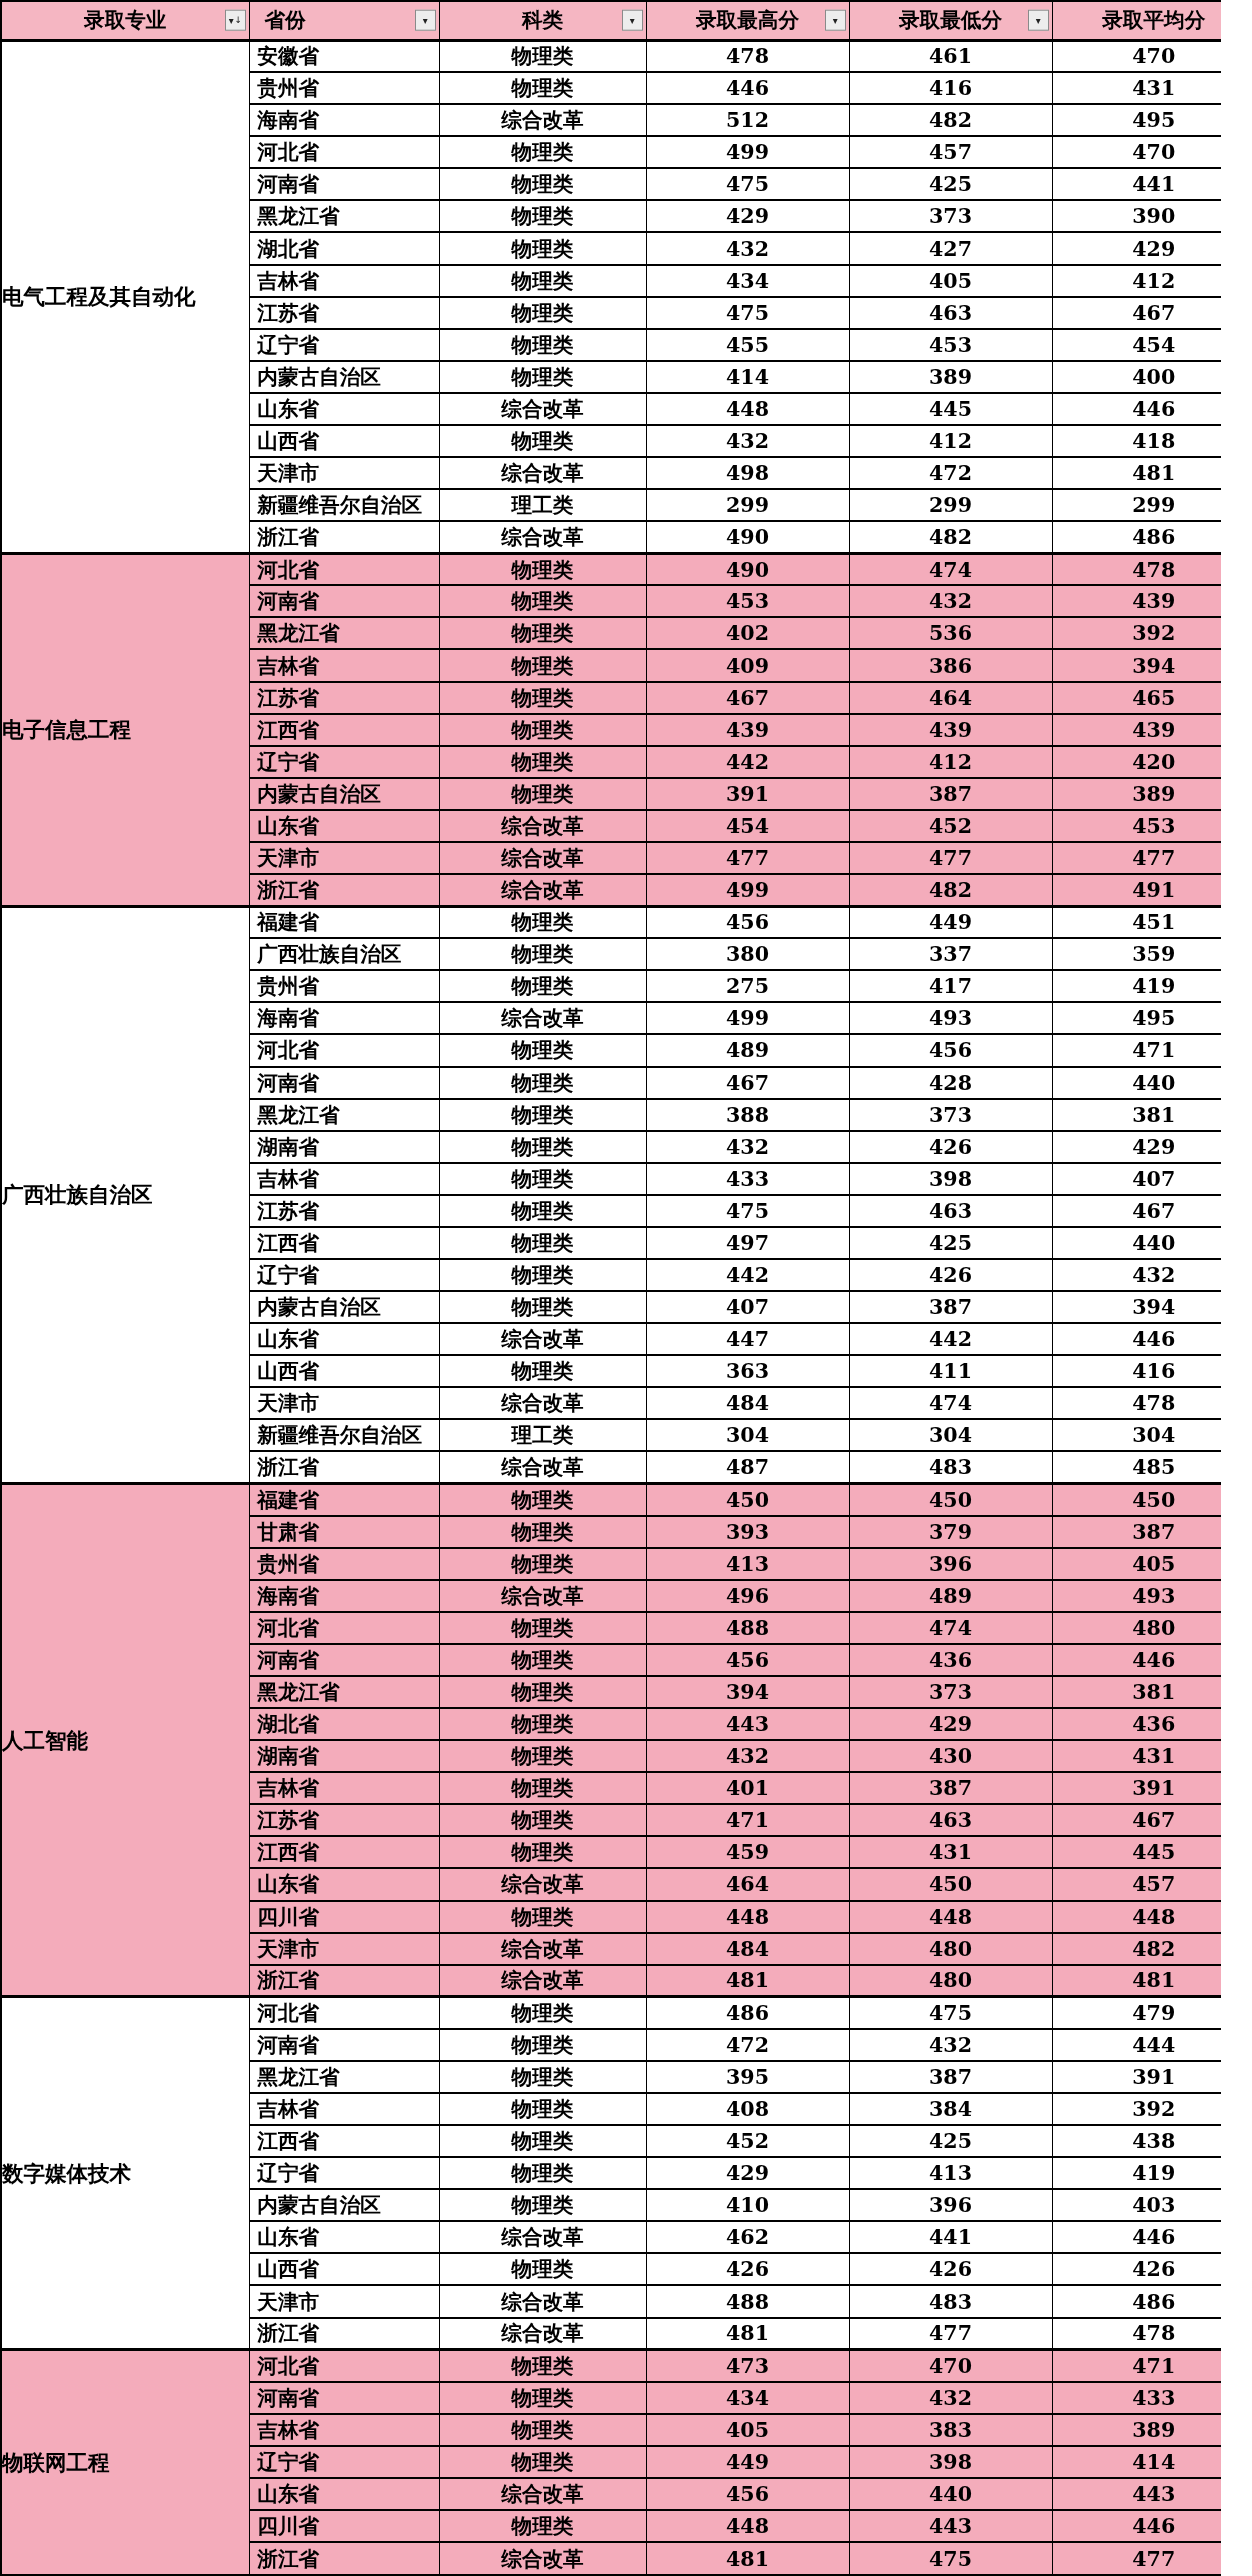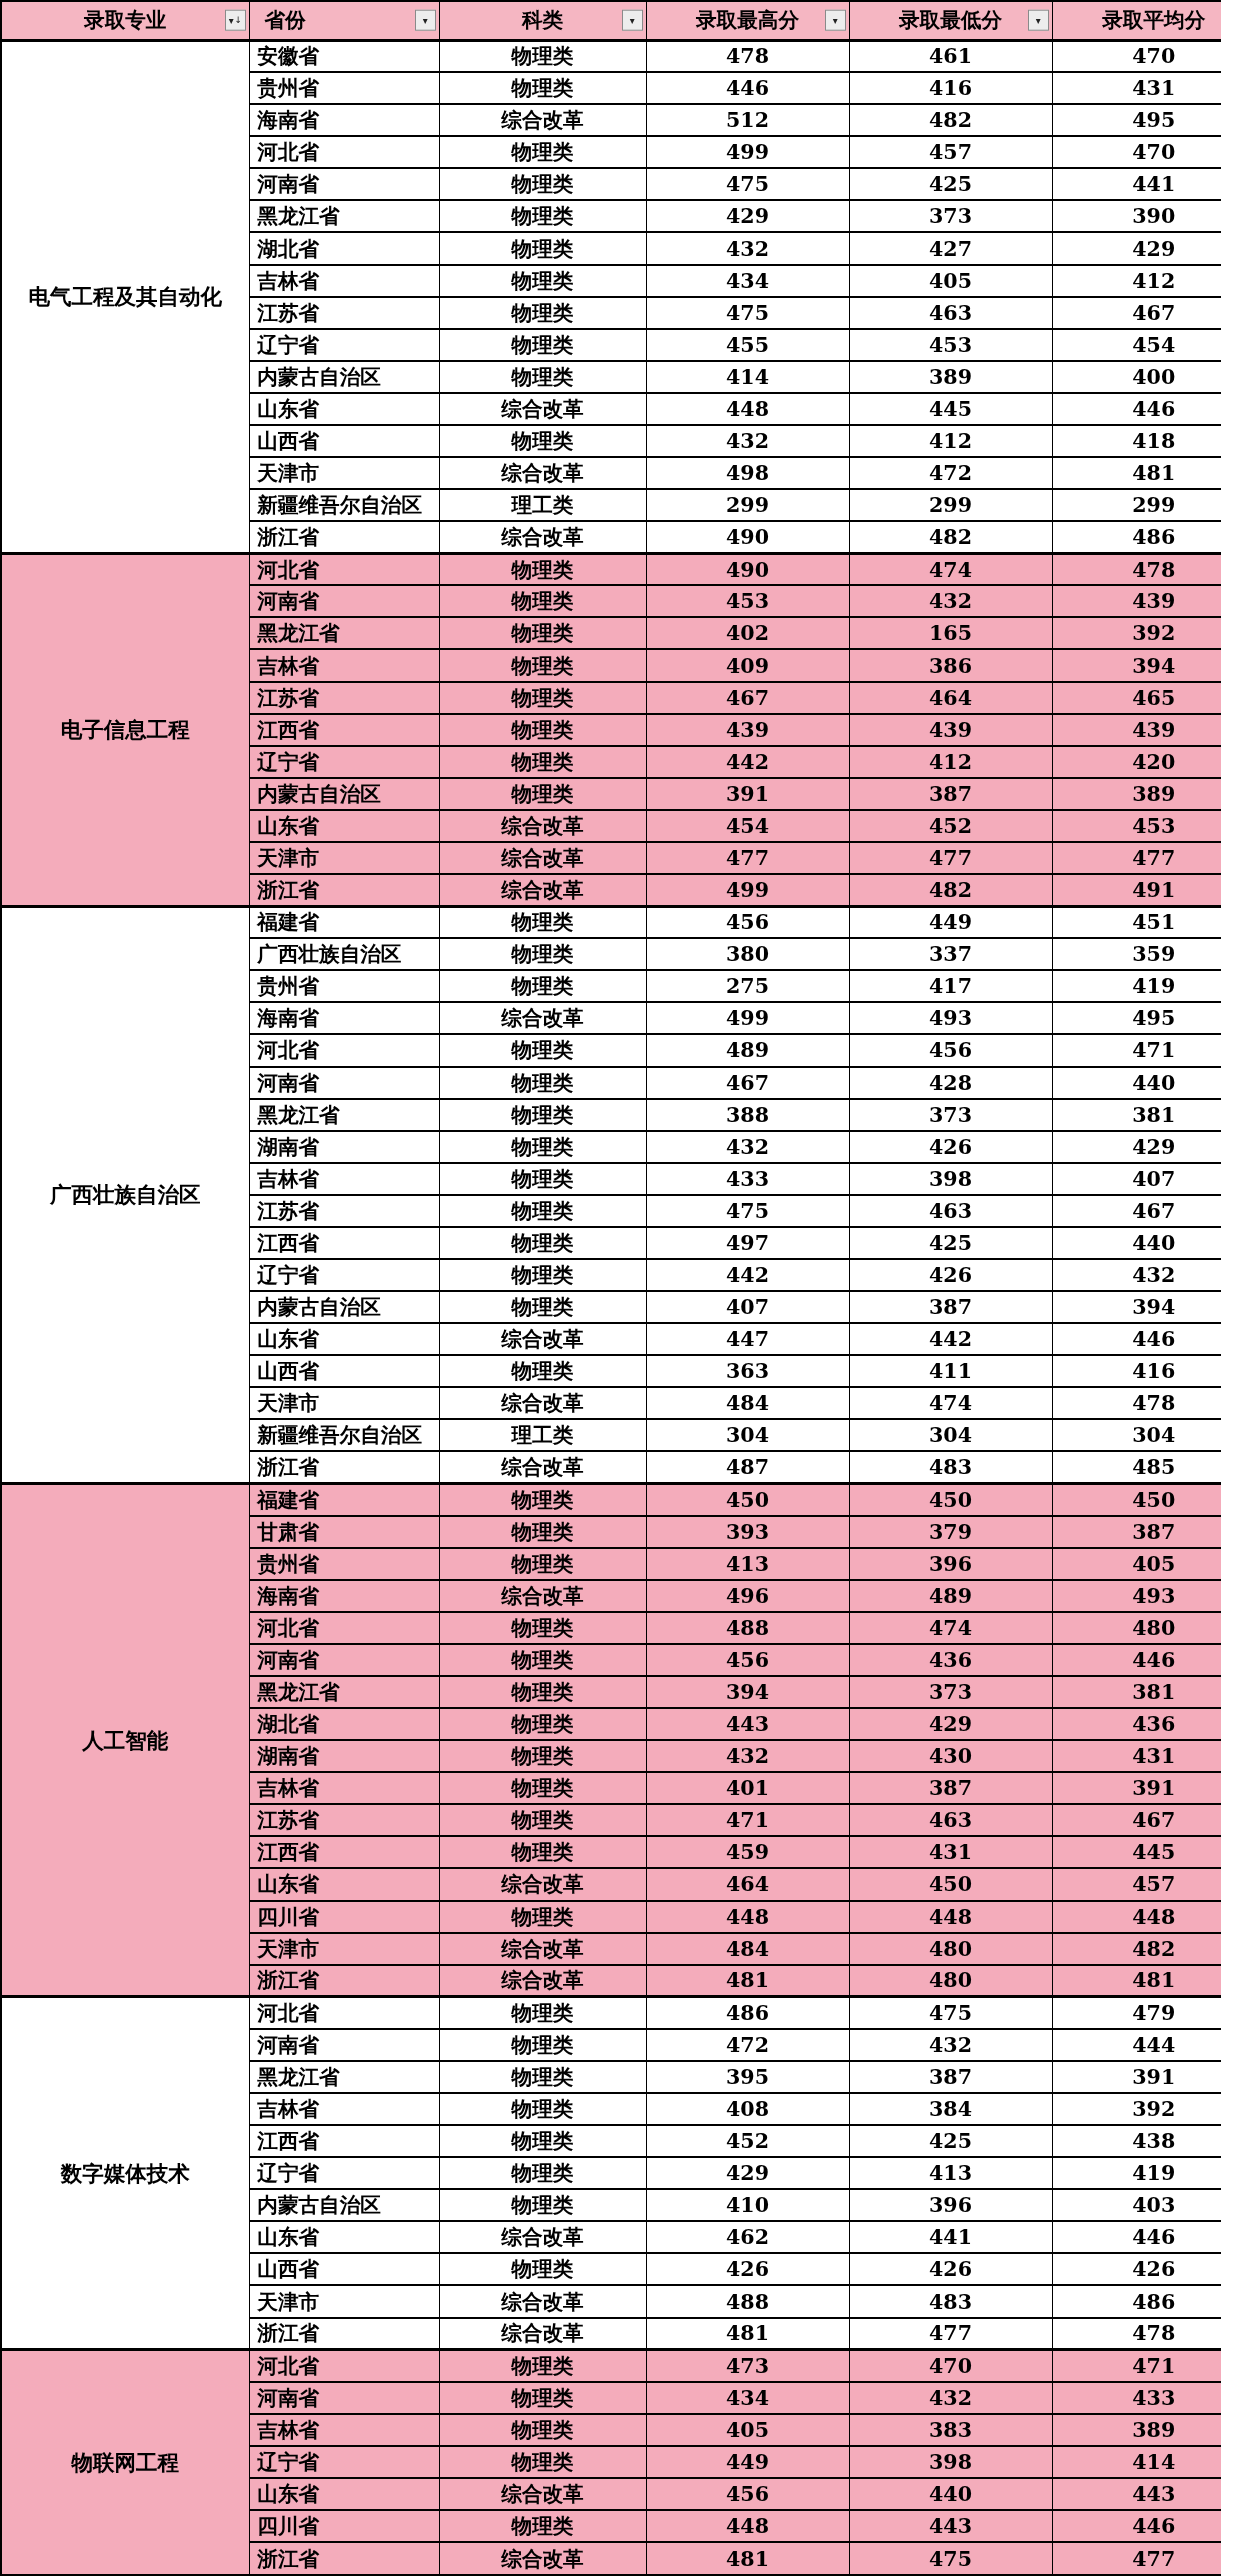--- a/index.html
+++ b/index.html
@@ -60,21 +60,21 @@
   }
   .filter-btn .sort-mark { font-size: 8.8px; margin-left: 1px; }
   tbody tr { height: 32px; }
   tbody td {
     font-size: 20.6px;
     text-align: center;
     border-bottom: 2px solid #000000;
     border-top: 2px solid #000000;
   }
   tbody td.province-cell { text-align: left; padding-left: 7.8px; }
-  tbody td.major-cell { font-size: 21.5px; text-align: center; }
+  tbody td.major-cell { font-size: 21.5px; text-align: left; }
   tbody tr.white td { background: #FFFFFF; }
   tbody tr.pink td { background: #F4ACBB; }
   tbody tr.group-start td { border-top: 3.9px solid #000000; }
 </style>
 </head>
 <body>
 
 <div class="sheet">
   <table class="score-table">
     <colgroup>
@@ -252,21 +252,21 @@
           <td class="province-cell">河南省</td>
           <td class="category-cell">物理类</td>
           <td class="max-score-cell">453</td>
           <td class="min-score-cell">432</td>
           <td class="avg-score-cell">439</td>
         </tr>
         <tr class="pink">
           <td class="province-cell">黑龙江省</td>
           <td class="category-cell">物理类</td>
           <td class="max-score-cell">402</td>
-          <td class="min-score-cell">165</td>
+          <td class="min-score-cell">536</td>
           <td class="avg-score-cell">392</td>
         </tr>
         <tr class="pink">
           <td class="province-cell">吉林省</td>
           <td class="category-cell">物理类</td>
           <td class="max-score-cell">409</td>
           <td class="min-score-cell">386</td>
           <td class="avg-score-cell">394</td>
         </tr>
         <tr class="pink">

